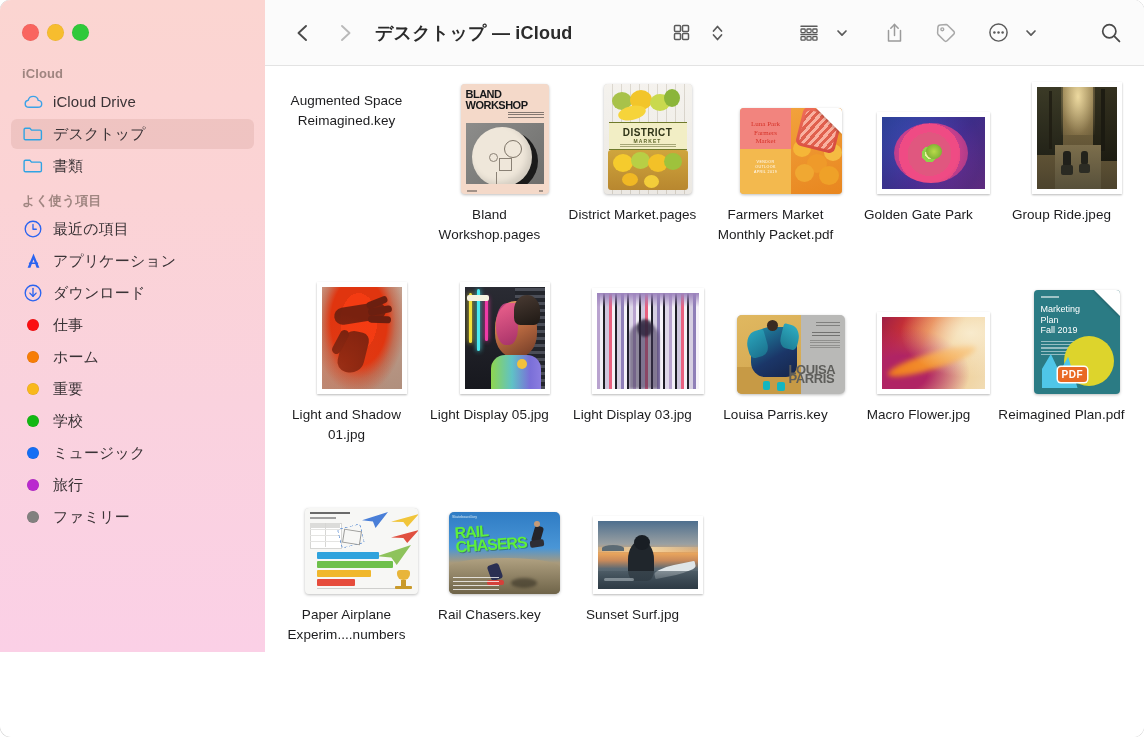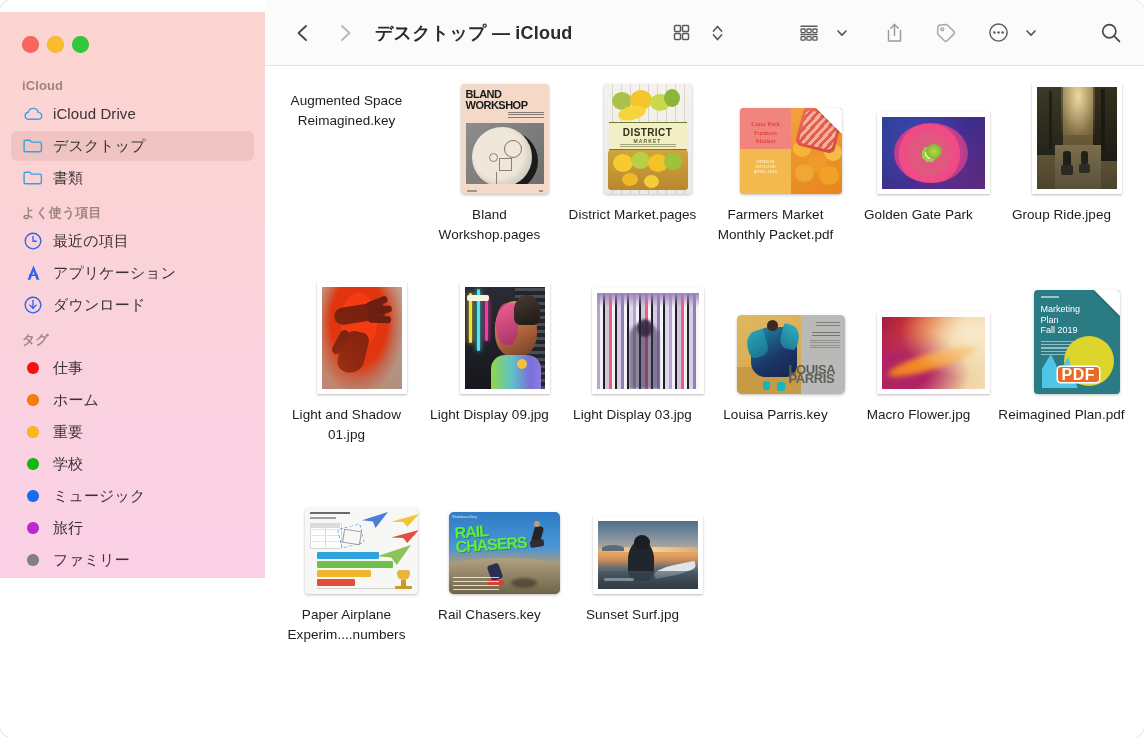--- a/index.html
+++ b/index.html
@@ -21,25 +21,24 @@
     border-radius: 11px;
     background: #ffffff;
     display: flex;
     box-shadow: 0 0 0 0.5px rgba(0,0,0,0.18);
   }
 
   
   #sidebar {
     position: relative;
     width: 265px;
-    height: 566px;
+    height: 652px;
     flex: 0 0 265px;
     background: linear-gradient(to bottom, #fbd5d1 0%, #fbd3d5 30%, #fad2de 62%, #fbd0e6 100%);
     overflow: hidden;
-    margin-top: 12px;
   }
 
   .traffic-lights {
     position: absolute;
     top: 24px;
     left: 22px;
     display: flex;
     gap: 8px;
     align-items: center;
   }
@@ -297,21 +296,20 @@
         <div class="sb-row">
           <span class="sb-icon">
             <svg width="18" height="18" viewBox="0 0 18 18">
               <circle cx="9" cy="9" r="7.8" fill="none" stroke="#2a64f0" stroke-width="1.35"></circle>
               <line x1="9" y1="4.3" x2="9" y2="12.2" stroke="#2a64f0" stroke-width="1.35" stroke-linecap="round"></line>
               <polyline points="5.9,9.1 9,12.3 12.1,9.1" fill="none" stroke="#2a64f0" stroke-width="1.35" stroke-linecap="round" stroke-linejoin="round"></polyline>
             </svg>
           </span>
           <span class="sb-label">ダウンロード</span>
         </div>
-        <div class="sb-section-title">タグ</div>
         <div class="sb-row">
           <span class="sb-icon">
             <span class="tag-dot" style="background: rgb(251, 14, 17);"></span>
           </span>
           <span class="sb-label">仕事</span>
         </div>
         <div class="sb-row">
           <span class="sb-icon">
             <span class="tag-dot" style="background: rgb(247, 125, 6);"></span>
           </span>
@@ -586,21 +584,21 @@
         <div style="position:absolute;left:12px;top:2px;width:3px;height:62px;background:#49e9ef;border-radius:2px;box-shadow:0 0 5px #49e9ef"></div>
         <div style="position:absolute;left:20px;top:10px;width:3px;height:44px;background:#f03ba8;border-radius:2px;box-shadow:0 0 5px #f03ba8"></div>
         <div style="position:absolute;left:2px;top:8px;width:22px;height:6px;background:#f7f3e0;border-radius:2px"></div>
         <div style="position:absolute;left:30px;top:14px;width:42px;height:56px;border-radius:48% 48% 42% 42%;background:linear-gradient(150deg,#e8a26a,#b2653e 55%,#6e3a26)"></div>
         <div style="position:absolute;left:31px;top:16px;width:22px;height:42px;border-radius:50% 10% 40% 45%;background:linear-gradient(160deg,#f04e9a,#a8267a);opacity:.75"></div>
         <div style="position:absolute;left:49px;top:8px;width:26px;height:30px;border-radius:50% 50% 24% 24%;background:linear-gradient(160deg,#4a3b33,#1e1814)"></div>
         <div style="position:absolute;left:26px;bottom:0;width:50px;height:34px;border-radius:14px 14px 0 0;background:linear-gradient(90deg,#8fd64e,#5fc2c6 42%,#7a6fd8 78%,#8b7de0)"></div>
         <div style="position:absolute;left:52px;bottom:20px;width:10px;height:10px;border-radius:50%;background:#f2c23c"></div>
             </div>
           </div>
-          <div class="file-label">Light Display 09.jpg</div>
+          <div class="file-label">Light Display 05.jpg</div>
         </div>
         <div class="file-item">
           <div class="thumb-box">
             <div class="thumb photo" style="width: 102px; height: 96px;">
               <div class="fill" style="background:linear-gradient(180deg,#a98fc7,#e7e2ee 30%,#d9d3e4)"></div>
         <div class="fill" style="background:repeating-linear-gradient(90deg,
           #b9a3cf 0 3px,#f2eff6 3px 6px,#1e1e24 6px 8px,#cfc6dd 8px 12px,
           #e8607f 12px 15px,#f4f1f7 15px 18px,#20202a 18px 20px,#d6cfe2 20px 24px,
           #8f7fb8 24px 27px,#f6f3f9 27px 30px,#1c1c24 30px 32px,#ded7e8 32px 36px)"></div>
         <div style="position:absolute;left:32px;top:30px;width:30px;height:66px;background:rgba(60,50,80,.55);border-radius:14px 14px 0 0;filter:blur(1.5px)"></div>
@@ -643,21 +641,21 @@
         </div>
         <div class="file-item">
           <div class="thumb-box">
             <div class="thumb doc" style="width: 86px; height: 104px;">
               <div class="fill" style="background:#2b7b84"></div>
         <div style="position:absolute;left:7px;top:6px;width:18px;height:2px;background:rgba(255,255,255,.55)"></div>
         <div style="position:absolute;left:7px;top:14px;font-family:'Liberation Sans',sans-serif;font-size:9px;line-height:10.5px;color:#fff">Marketing<br>Plan<br>Fall 2019</div>
         <div style="position:absolute;left:7px;top:50px;width:62px;height:15px;background:repeating-linear-gradient(0deg,rgba(255,255,255,.5) 0 1.2px,transparent 1.2px 3.2px)"></div>
         <div style="position:absolute;right:6px;bottom:8px;width:50px;height:50px;border-radius:50%;background:#ddd42c"></div>
         <div style="position:absolute;left:8px;bottom:6px;width:36px;height:34px;background:#4fc6e8;clip-path:polygon(0% 100%,0% 46%,26% 0%,50% 54%,74% 8%,100% 100%)"></div>
-        <div style="position:absolute;left:24px;bottom:12px;padding:0 4px;background:#e96a24;border-radius:3px;font-family:'Liberation Sans',sans-serif;font-weight:bold;font-size:16px;color:#fff;letter-spacing:0.5px;line-height:15px;box-shadow:0 0 0 1.5px #fff">PDF</div>
+        <div style="position:absolute;left:24px;bottom:12px;padding:0 4px;background:#e96a24;border-radius:3px;font-family:'Liberation Sans',sans-serif;font-weight:bold;font-size:10px;color:#fff;letter-spacing:0.5px;line-height:15px;box-shadow:0 0 0 1.5px #fff">PDF</div>
         <div class="dogear"></div>
             </div>
           </div>
           <div class="file-label">Reimagined Plan.pdf</div>
         </div>
         <div class="file-item">
           <div class="thumb-box">
             <div class="thumb doc" style="width: 118px; height: 86px;">
               <div class="fill" style="background:#f7f7f5"></div>
         <div style="position:absolute;left:5px;top:4px;width:40px;height:2px;background:#6a6a6a"></div>

